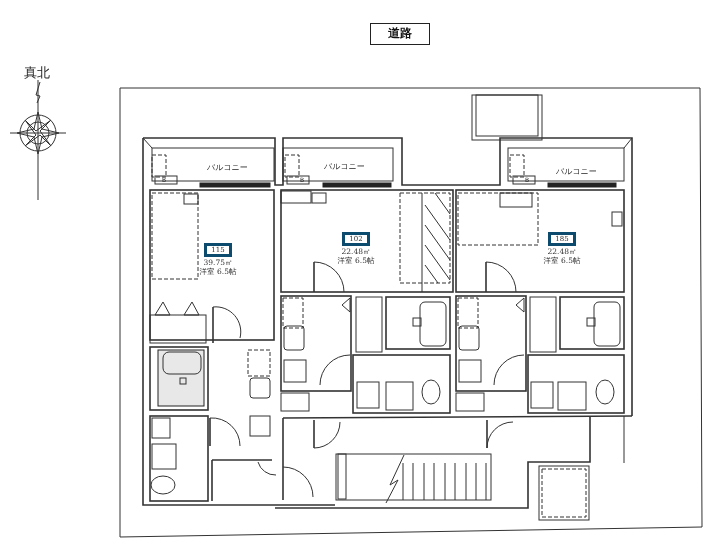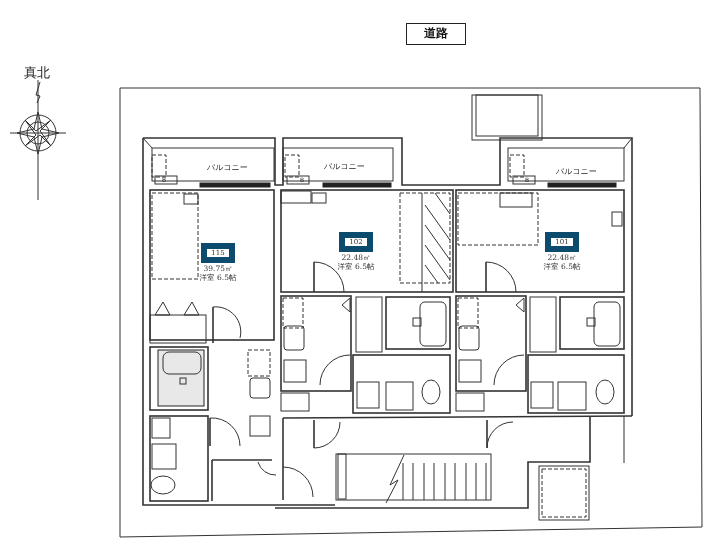--- a/index.html
+++ b/index.html
@@ -1,23 +1,23 @@
 <!DOCTYPE html>
 <html><head>
 <meta charset="utf-8">
 <style>
   html,body{margin:0;padding:0;background:#fff;}
   body{width:716px;height:555px;position:relative;overflow:hidden;font-family:"DejaVu Serif",serif;}
   svg{position:absolute;left:0;top:0;}
   .road{position:absolute;left:370px;top:23px;width:60px;height:22px;border:1.5px solid #222;box-sizing:border-box;
-        font-family:"DejaVu Sans",sans-serif;font-size:12px;font-weight:bold;color:#111;text-align:center;line-height:19px;margin-left:36px;}
+        font-family:"DejaVu Sans",sans-serif;font-size:12px;font-weight:bold;color:#111;text-align:center;line-height:19px;}
   .north-label{position:absolute;left:24px;top:64px;font-family:Liberation Sans, sans-serif;font-size:13px;color:#222;}
   .balc{position:absolute;font-family:"DejaVu Sans",sans-serif;font-size:8px;color:#222;}
   .room{position:absolute;text-align:center;font-size:7.5px;line-height:9px;color:#333;}
-  .room .no{display:inline-block;border:6px solid #0c4a6e;padding:0 4px;font-size:7px;line-height:8px;margin-bottom:1px;}
+  .room .no{display:inline-block;border:3px solid #0c4a6e;padding:0 4px;font-size:7px;line-height:8px;margin-bottom:1px;}
   .w{stroke:#333;fill:none;stroke-width:1.6}
   .t{stroke:#333;fill:none;stroke-width:1}
   .d{stroke:#333;fill:none;stroke-width:1;stroke-dasharray:4 2}
   .blk{fill:#222;stroke:#222}
 </style>
 </head>
 <body>
 
 <svg width="716" height="555" viewBox="0 0 716 555">
 
@@ -178,16 +178,16 @@
   <span class="no">115</span><br>
   <span>39.75㎡</span><br>
   <span>洋室 6.5帖</span>
 </div>
 <div class="room" style="left:330px;top:232px;width:52px;">
   <span class="no">102</span><br>
   <span>22.48㎡</span><br>
   <span>洋室 6.5帖</span>
 </div>
 <div class="room" style="left:536px;top:232px;width:52px;">
-  <span class="no">101</span><br>
+  <span class="no">185</span><br>
   <span>22.48㎡</span><br>
   <span>洋室 6.5帖</span>
 </div>
 
 </body></html>

